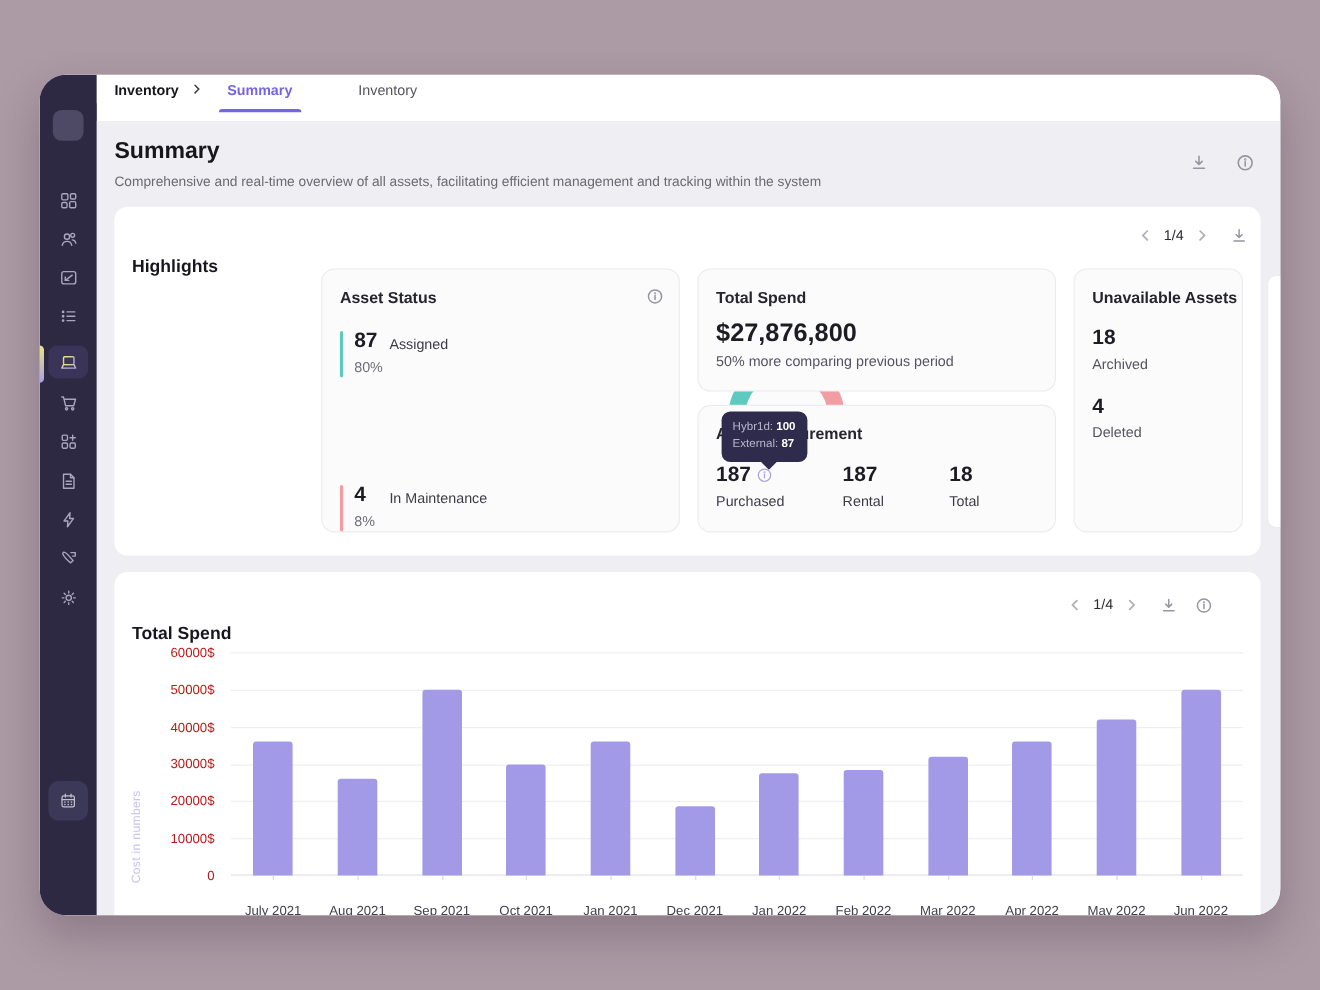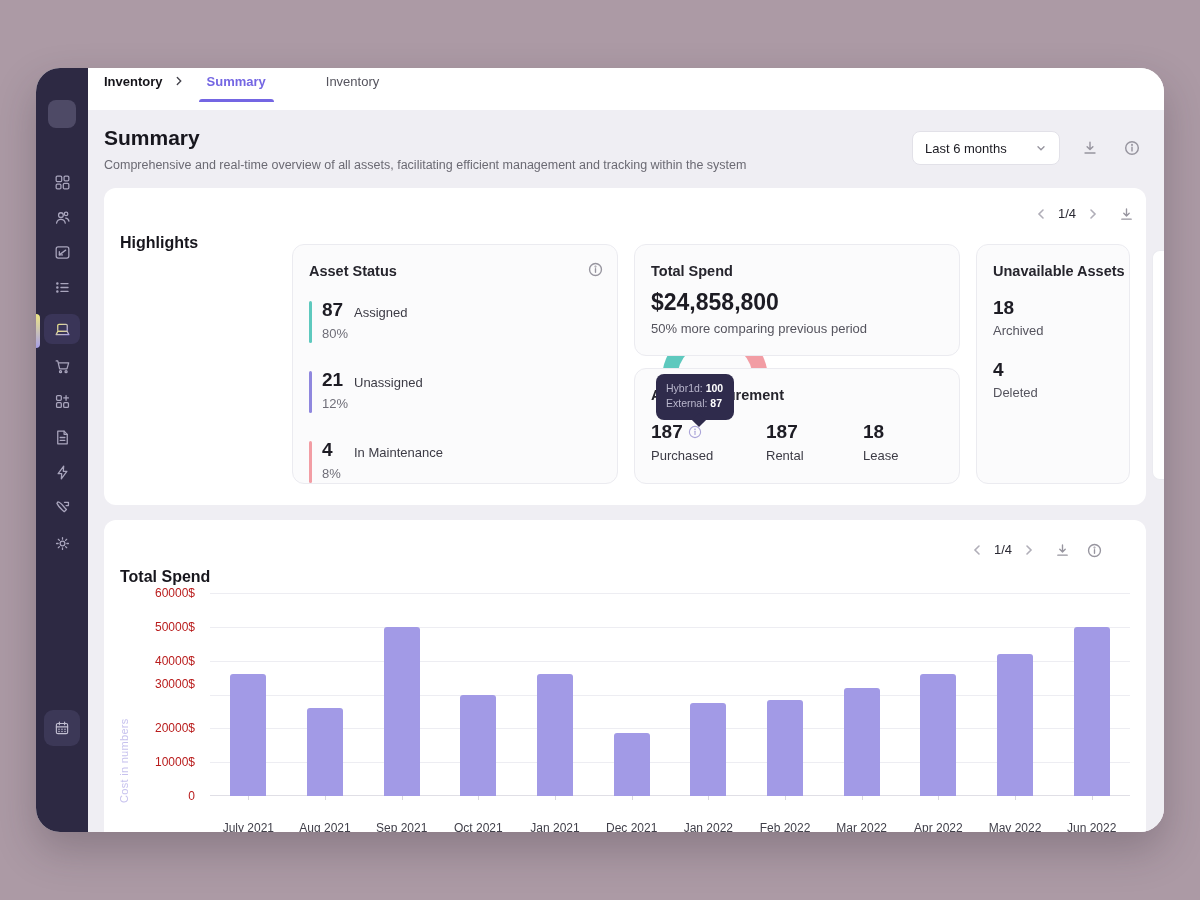--- a/index.html
+++ b/index.html
@@ -219,26 +219,20 @@
       <div class="tab">
           <span>Inventory</span>
         </div>
     </div>
 
     <div class="content">
 
       <div class="page-title">Summary</div>
       <div class="page-sub">Comprehensive and real-time overview of all assets, facilitating efficient management and tracking within the system</div>
 
-      <div class="dropdown">
-        <span>Last 6 months</span>
-        <svg width="12" height="12" viewBox="0 0 14 14" fill="none" stroke="#97959f" stroke-width="1.6" stroke-linecap="round">
-            <path d="M3.5 5.5L7 9l3.5-3.5"></path>
-          </svg>
-      </div>
       <div class="icon-btn" style="left:990px; top:26px;">
         <svg width="18" height="18" viewBox="0 0 20 20">
             <path d="M10 3.5v8M6.8 8.5l3.2 3.2 3.2-3.2"></path>
             <path d="M4.5 15.5h11"></path>
           </svg>
       </div>
       <div class="icon-btn" style="left:1032px; top:26px;">
         <svg width="18" height="18" viewBox="0 0 20 20">
             <circle cx="10" cy="10" r="7"></circle>
             <path d="M10 9v4.2"></path>
@@ -274,39 +268,33 @@
                 <circle cx="10" cy="6.6" r="0.4"></circle>
               </svg>
           </div>
 
           <div class="status-row" style="top:54px; width:160px; height:48px;">
             <div class="status-bar" style="background: rgb(94, 201, 190);"></div>
             <span class="status-num">87</span>
             <span class="status-lbl">Assigned</span>
             <span class="status-pct">80%</span>
           </div>
-          <div class="status-row" style="top:124px; width:160px; height:48px;">
-            <div class="status-bar" style="background: rgb(143, 135, 222);"></div>
-            <span class="status-num">21</span>
-            <span class="status-lbl">Unassigned</span>
-            <span class="status-pct">12%</span>
-          </div>
           <div class="status-row" style="top:194px; width:170px; height:48px;">
             <div class="status-bar" style="background: rgb(242, 157, 164);"></div>
             <span class="status-num">4</span>
             <span class="status-lbl">In Maintenance</span>
             <span class="status-pct">8%</span>
           </div>
 
           <div class="donut" style="background: conic-gradient(from -40deg, rgb(143, 135, 222) 0deg, rgb(143, 135, 222) 65deg, rgb(242, 157, 164) 65deg, rgb(242, 157, 164) 165deg, rgb(94, 201, 190) 165deg, rgb(94, 201, 190) 360deg);"></div>
         </div>
 
         <div class="card" style="left:530px; top:56px; width:326px; height:112px;">
           <div class="card-title">Total Spend</div>
-          <div class="big-amount">$24,858,800</div>
+          <div class="big-amount">$27,876,800</div>
           <div class="amount-sub">50% more comparing previous period</div>
         </div>
 
         <div class="card" style="left:530px; top:180px; width:326px; height:116px;">
           <div class="card-title">Asset Procurement</div>
 
           <div class="proc-stat" style="left:16px;">
             <div class="proc-num">187</div>
             <div class="proc-lbl">Purchased</div>
           </div>
@@ -316,21 +304,21 @@
                 <path d="M10 9v4"></path>
                 <circle cx="10" cy="6.6" r="0.4"></circle>
               </svg>
           </div>
           <div class="proc-stat" style="left:131px;">
             <div class="proc-num">187</div>
             <div class="proc-lbl">Rental</div>
           </div>
           <div class="proc-stat" style="left:228px;">
             <div class="proc-num">18</div>
-            <div class="proc-lbl">Lease</div>
+            <div class="proc-lbl">Total</div>
           </div>
 
           <div class="tooltip">
             <div class="tt-line"><span>Hybr1d:</span> <b>100</b></div>
             <div class="tt-line"><span>External:</span> <b>87</b></div>
           </div>
         </div>
 
         <div class="card" style="left:872px; top:56px; width:154px; height:240px;">
           <div class="card-title">Unavailable Assets</div>
@@ -370,21 +358,21 @@
               <path d="M10 9v4.2"></path>
               <circle cx="10" cy="6.6" r="0.4"></circle>
             </svg>
         </div>
 
         <div class="yaxis-title">Cost in numbers</div>
         <div class="ylabels">
             <div class="ylabel" style="top: 203px;">0</div>
             <div class="ylabel" style="top: 169.167px;">10000$</div>
             <div class="ylabel" style="top: 135.333px;">20000$</div>
-            <div class="ylabel" style="top: 91px; text-align: center;">30000$</div>
+            <div class="ylabel" style="top: 101px; text-align: center;">30000$</div>
             <div class="ylabel" style="top: 67.6667px;">40000$</div>
             <div class="ylabel" style="top: 33.8333px;">50000$</div>
             <div class="ylabel" style="top: 0px;">60000$</div>
           </div>
         <div class="plot">
             <div class="gridline" style="top: 169.167px;"></div>
             <div class="gridline" style="top: 135.333px;"></div>
             <div class="gridline" style="top: 101.5px;"></div>
             <div class="gridline" style="top: 67.6667px;"></div>
             <div class="gridline" style="top: 33.8333px;"></div>

